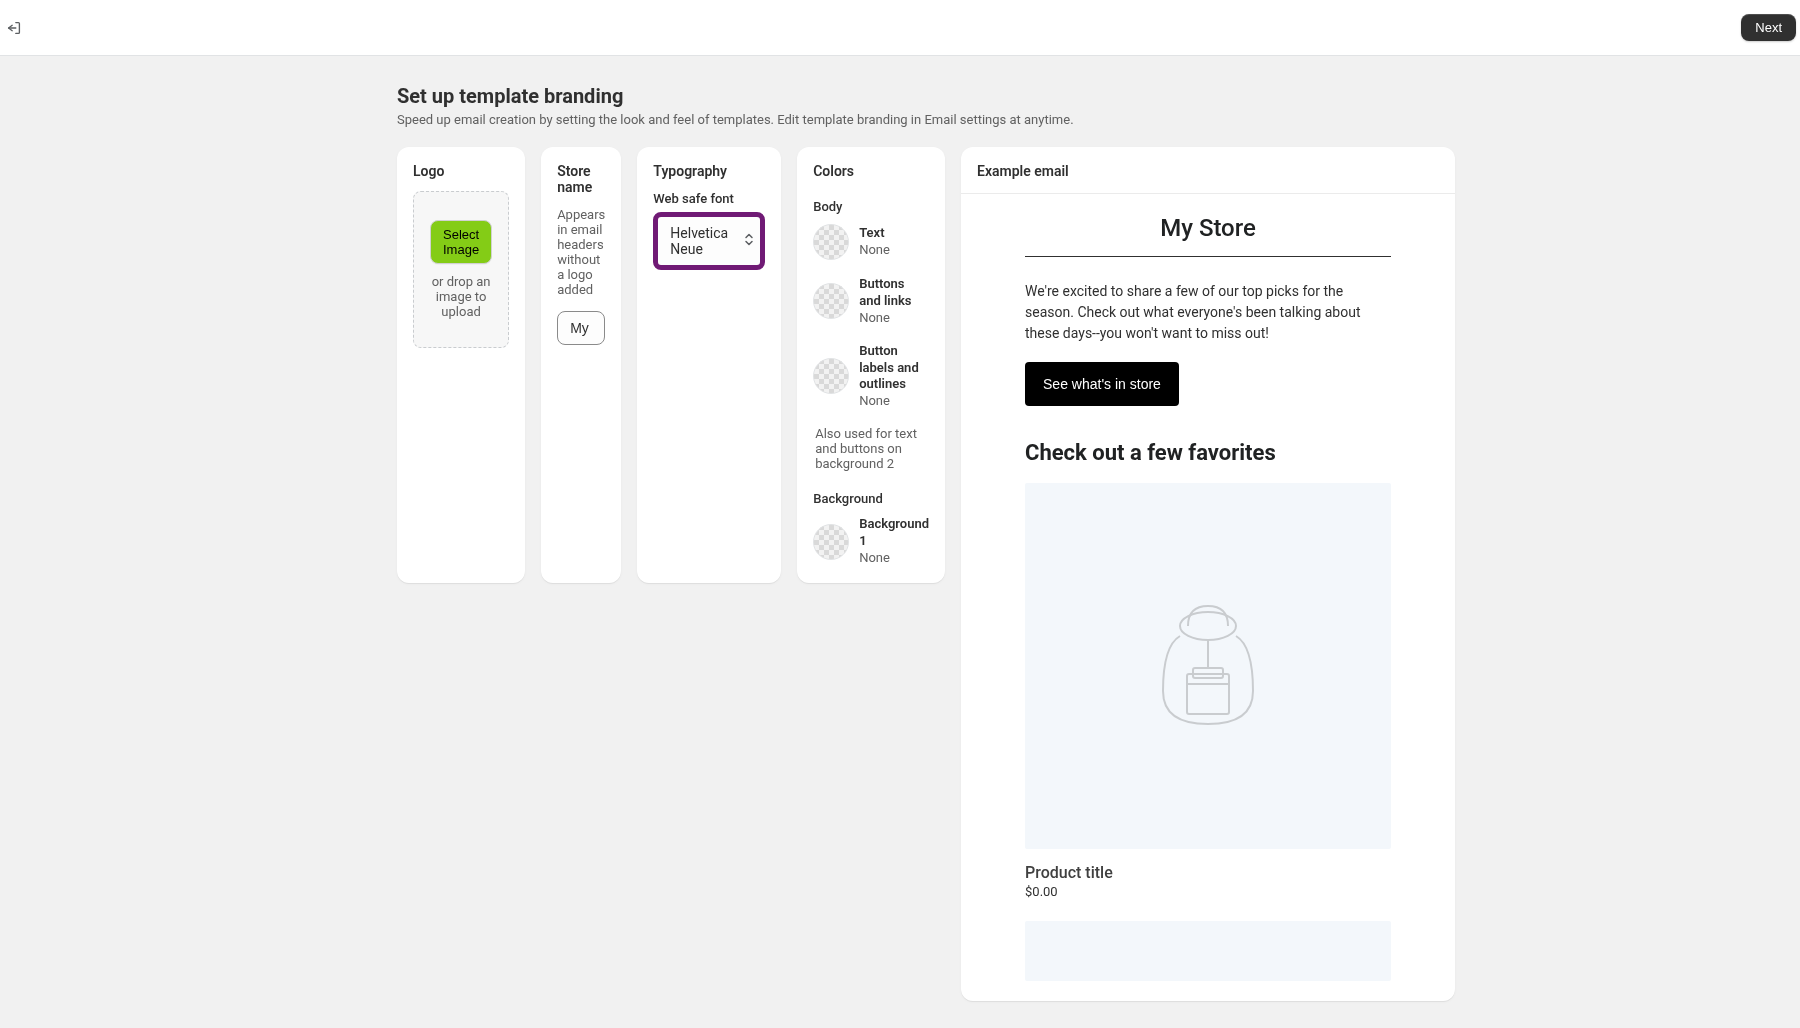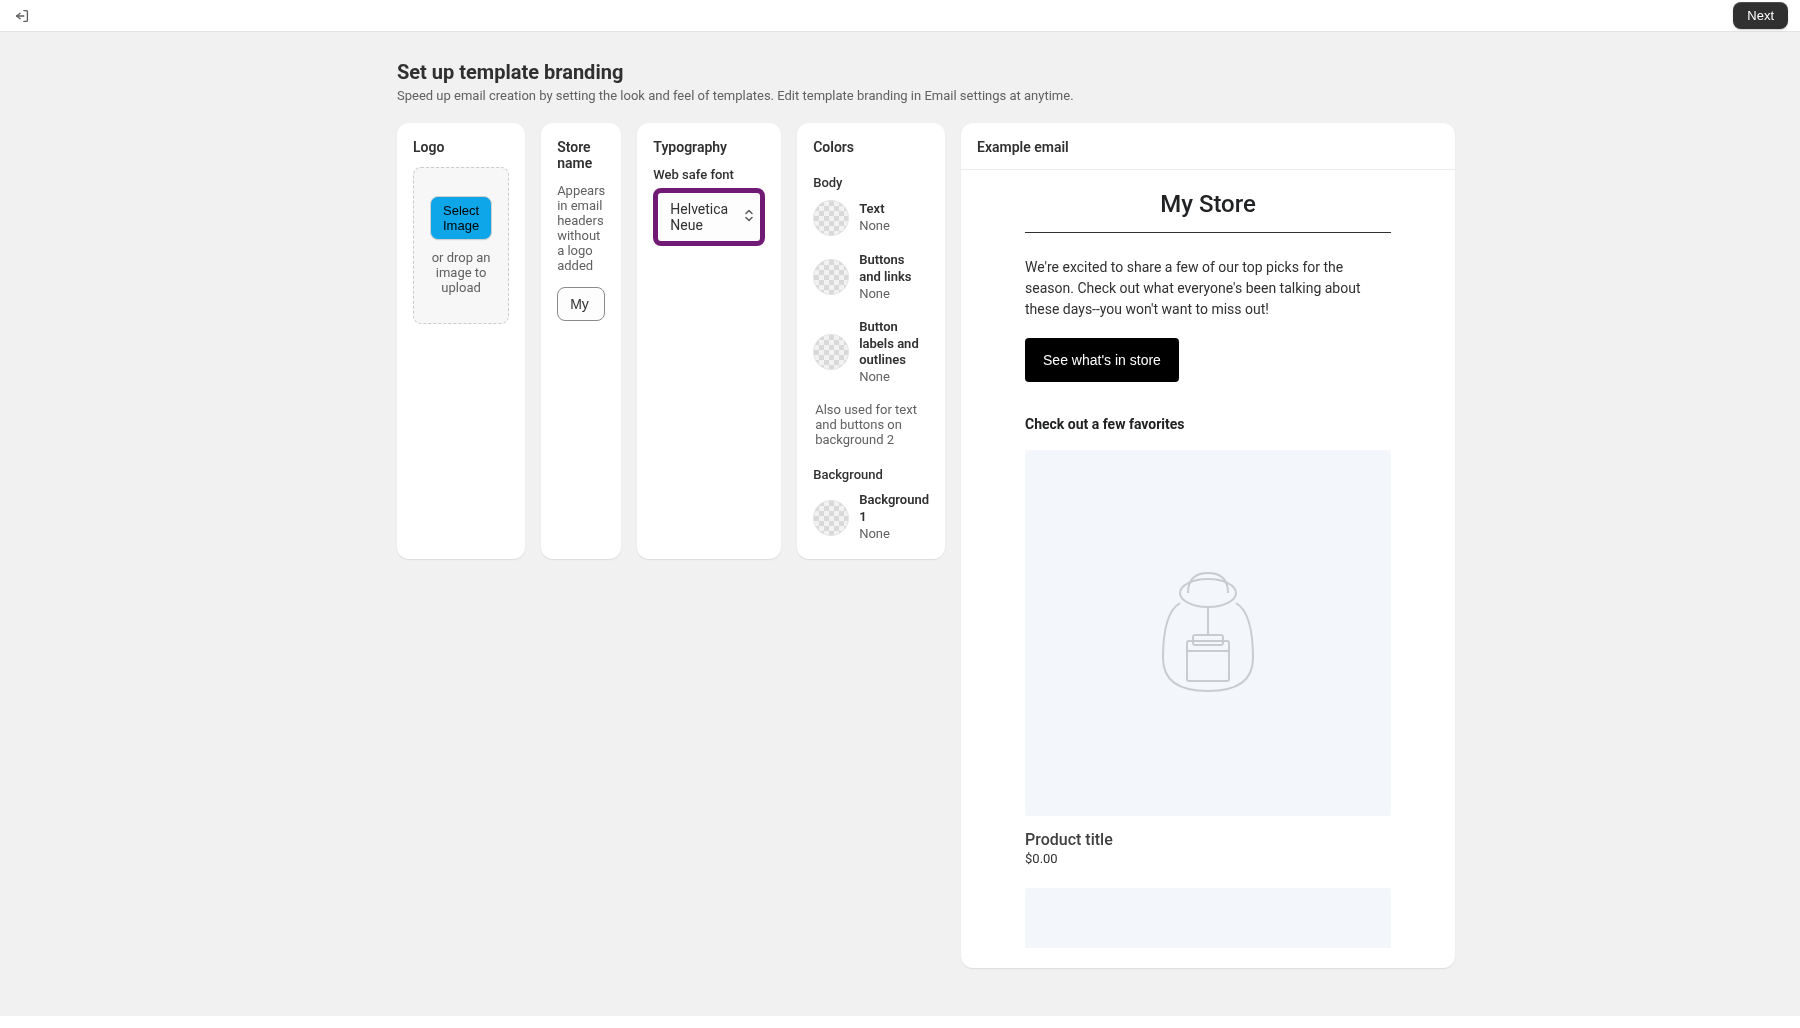--- a/index.html
+++ b/index.html
@@ -3,26 +3,26 @@
 <meta charset="utf-8">
 <style>
 * { box-sizing: border-box; margin: 0; padding: 0; }
 body {
   font-family: -apple-system, BlinkMacSystemFont, "Segoe UI", Roboto, Helvetica, Arial, sans-serif;
   background: #fff;
   color: #202223;
   font-size: 14px;
 }
 .topbar {
-  height: 32px;
+  height: 56px;
   border-bottom: 1px solid #e1e3e5;
   display: flex;
   align-items: center;
   justify-content: space-between;
-  padding: 0 12px;
+  padding: 0 4px;
   background: #fff;
 }
 .exit-icon {
   width: 20px; height: 20px;
   display: flex; align-items: center; justify-content: center;
   cursor: pointer;
 }
 .next-btn {
   background: #303030;
   color: #fff;
@@ -75,21 +75,21 @@
 }
 .logo-drop {
   border: 1px dashed #c9cccf;
   border-radius: 8px;
   background: #f7f7f7;
   padding: 28px 16px;
   text-align: center;
 }
 .select-image-btn {
   display: inline-block;
-  background: #0ea5e9;
+  background: #84cc16;
   border: 1px solid #d1d1d1;
   border-radius: 8px;
   padding: 6px 12px;
   font-size: 13px;
   font-weight: 500;
   cursor: pointer;
   box-shadow: 0 1px 0 rgba(0,0,0,0.03);
 }
 .drop-text {
   margin-top: 10px;
@@ -229,21 +229,21 @@
   color: #fff;
   border: none;
   border-radius: 4px;
   padding: 14px 18px;
   font-size: 14px;
   font-weight: 500;
   cursor: pointer;
   margin-bottom: 34px;
 }
 .email-h3 {
-  font-size: 14px;
+  font-size: 22px;
   font-weight: 700;
   color: #202223;
   margin-bottom: 18px;
 }
 .product-img-box {
   width: 100%;
   aspect-ratio: 1/1;
   background: #f3f7fb;
   border-radius: 2px;
   display: flex;

